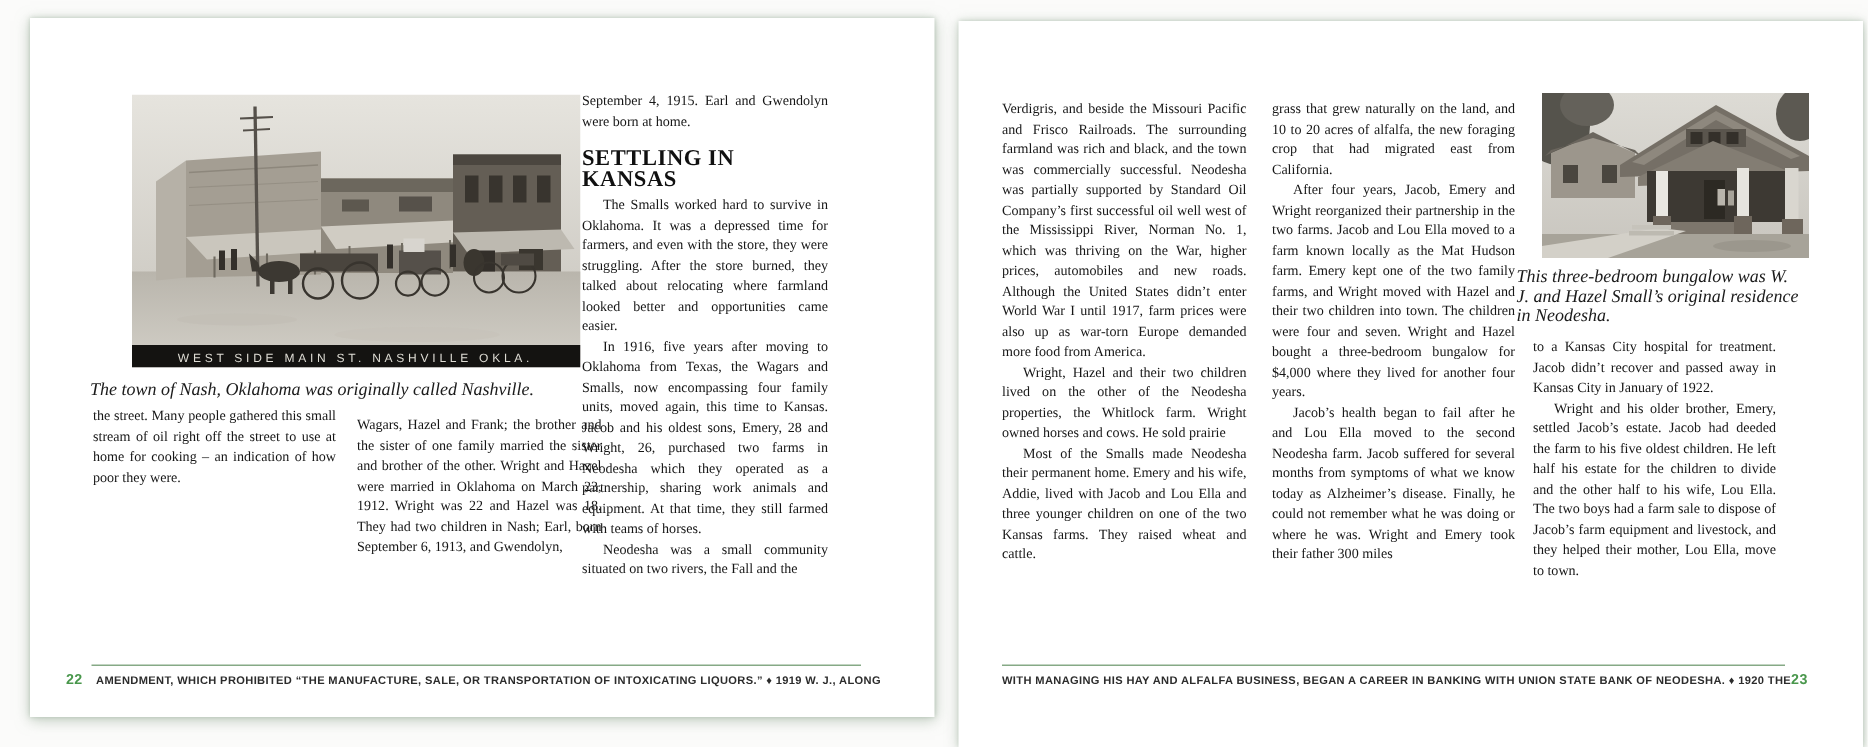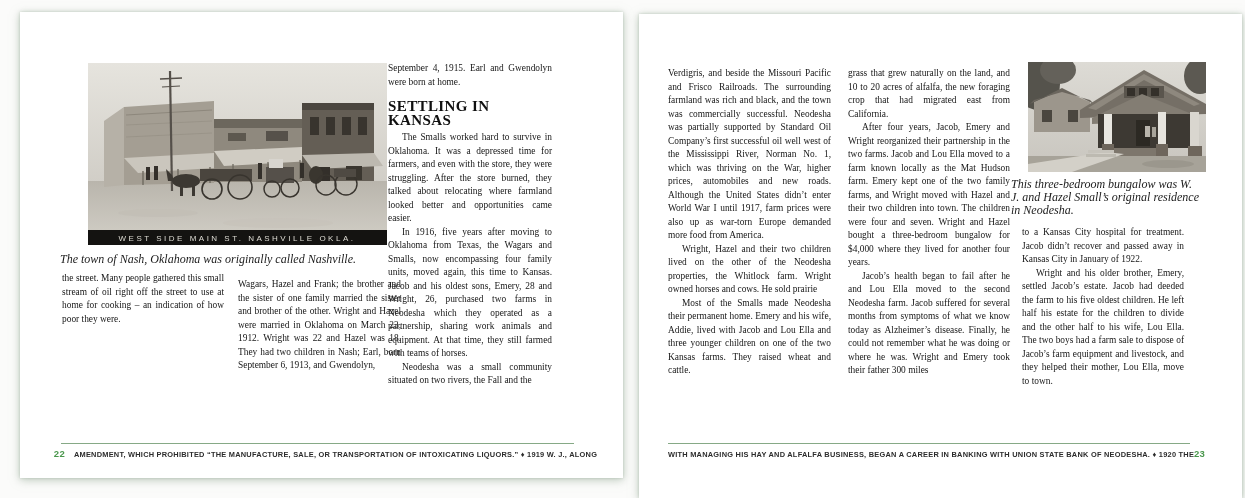--- a/index.html
+++ b/index.html
@@ -157,21 +157,21 @@
 
   <div class="col" style="left:368px; top:50px; width:164px;">
     <div class="para">September 4, 1915. Earl and Gwendolyn were born at home.</div>
     <div class="section-heading">SETTLING IN KANSAS</div>
     <div class="para indent">The Smalls worked hard to survive in Oklahoma. It was a depressed time for farmers, and even with the store, they were struggling. After the store burned, they talked about relocating where farmland looked better and opportunities came easier.</div>
     <div class="para indent">In 1916, five years after moving to Oklahoma from Texas, the Wagars and Smalls, now encompassing four family units, moved again, this time to Kansas. Jacob and his oldest sons, Emery, 28 and Wright, 26, purchased two farms in Neodesha which they operated as a partnership, sharing work animals and equipment. At that time, they still farmed with teams of horses.</div>
     <div class="para indent">Neodesha was a small community situated on two rivers, the Fall and the</div>
   </div>
 
   <div class="footer-rule" style="left:41px; top:431px; width:513px;"></div>
-  <div class="footer-row" style="left:49px; top:436px; width:513px;justify-content:center;">
+  <div class="footer-row" style="left:24px; top:436px; width:513px;">
     <span class="page-num">22</span>
     <span class="gap"></span>
     <span>AMENDMENT, WHICH PROHIBITED “THE MANUFACTURE, SALE, OR TRANSPORTATION OF INTOXICATING LIQUORS.” ♦ 1919 W. J., ALONG</span>
   </div>
 </div>
 
 <div class="page" id="page-right">
 
   <div class="col" style="left:29px; top:53px; width:163px;">
     <div class="para">Verdigris, and beside the Missouri Pacific and Frisco Railroads. The surrounding farmland was rich and black, and the town was commercially successful. Neodesha was partially supported by Standard Oil Company’s first successful oil well west of the Mississippi River, Norman No. 1, which was thriving on the War, higher prices, automobiles and new roads. Although the United States didn’t enter World War I until 1917, farm prices were also up as war-torn Europe demanded more food from America.</div>

